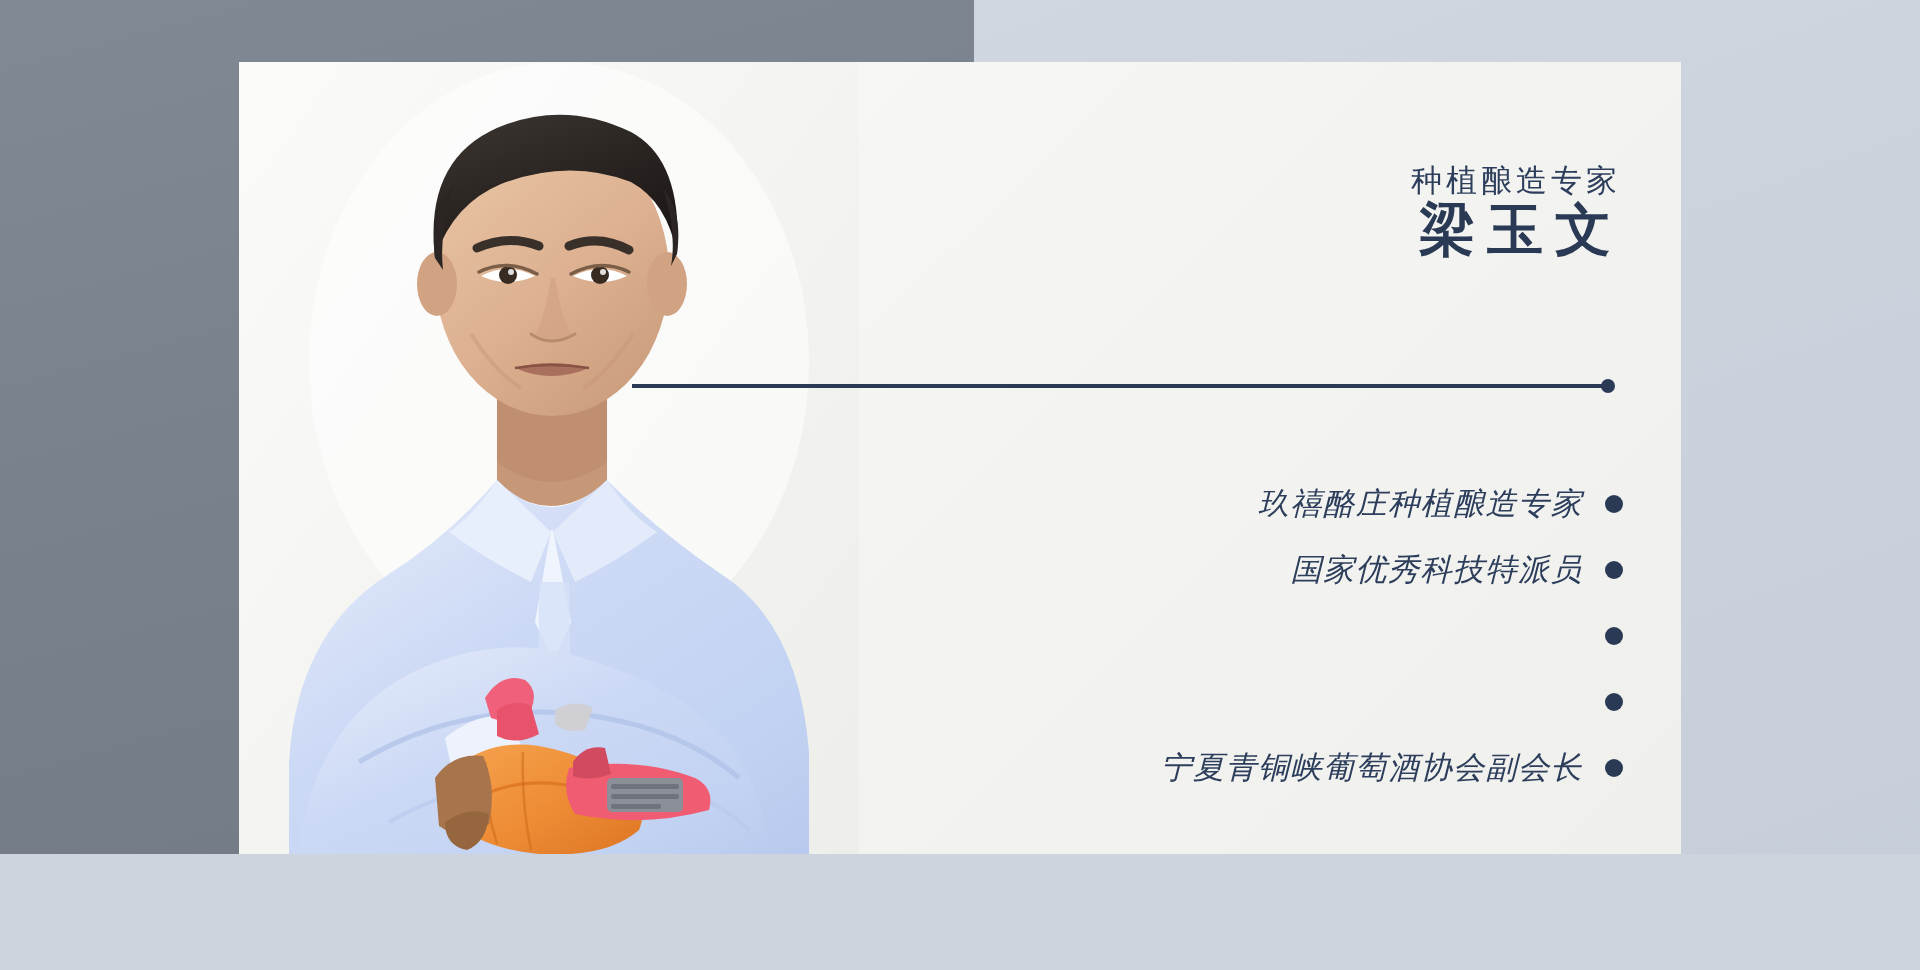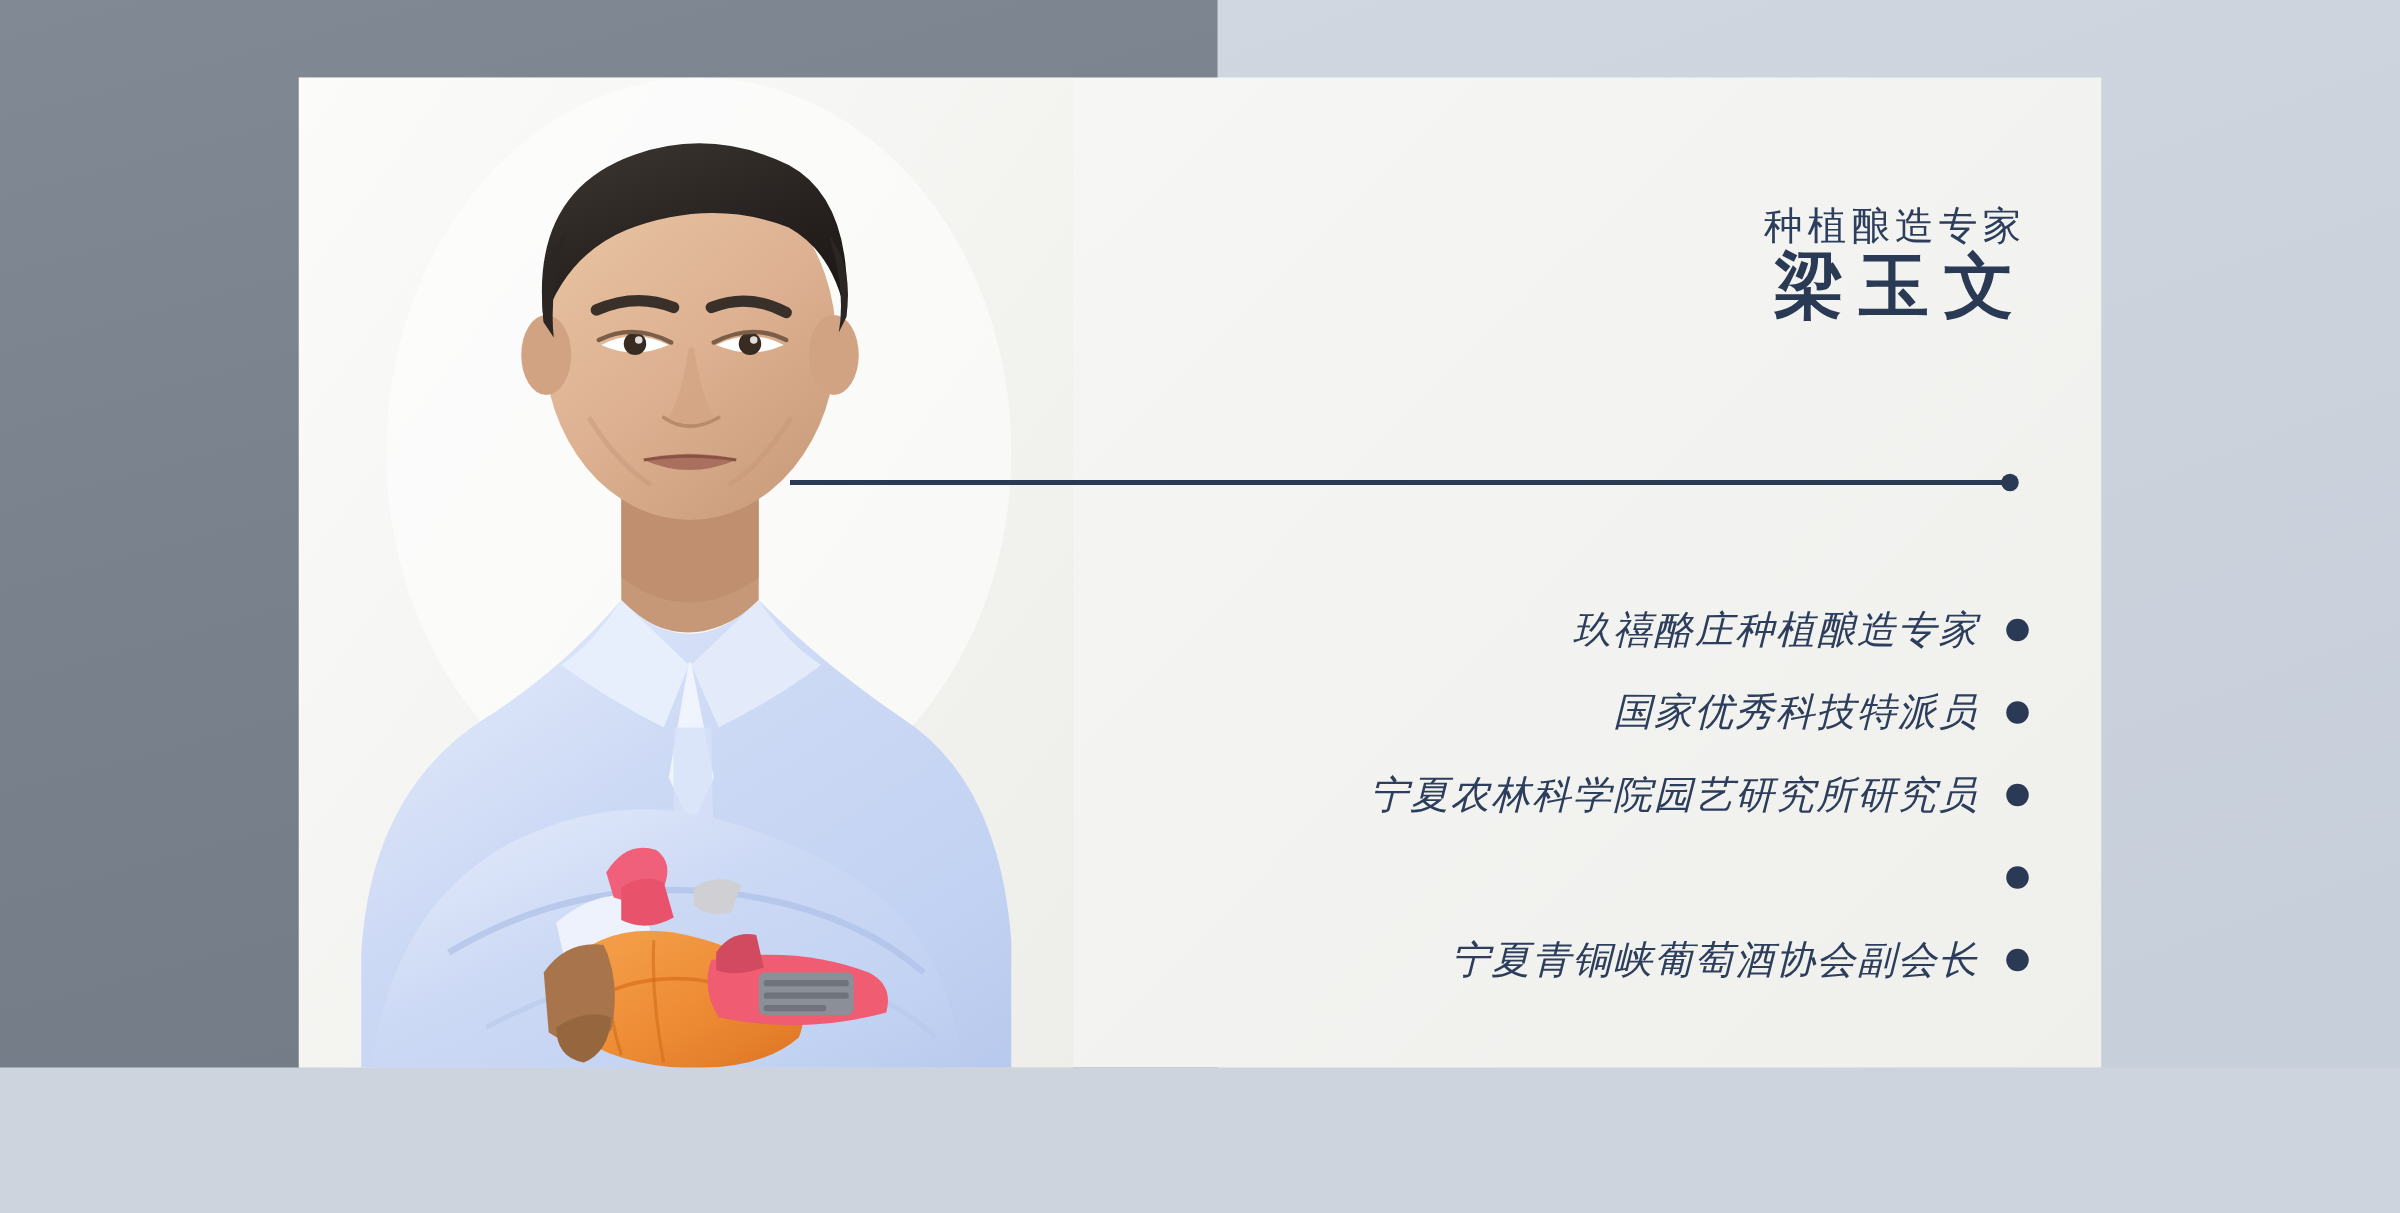--- a/index.html
+++ b/index.html
@@ -222,21 +222,20 @@
     <ul class="creds">
       <li class="cred-row">
         <span class="cred-text">玖禧酪庄种植酿造专家</span>
         <span class="cred-dot"></span>
       </li>
       <li class="cred-row">
         <span class="cred-text">国家优秀科技特派员</span>
         <span class="cred-dot"></span>
       </li>
       <li class="cred-row">
-        <span class="cred-text">宁夏农林科学院园艺研究所研究员</span>
         <span class="cred-dot"></span>
       </li>
       <li class="cred-row">
         <span class="cred-dot"></span>
       </li>
       <li class="cred-row">
         <span class="cred-text">宁夏青铜峡葡萄酒协会副会长</span>
         <span class="cred-dot"></span>
       </li>
     </ul>

